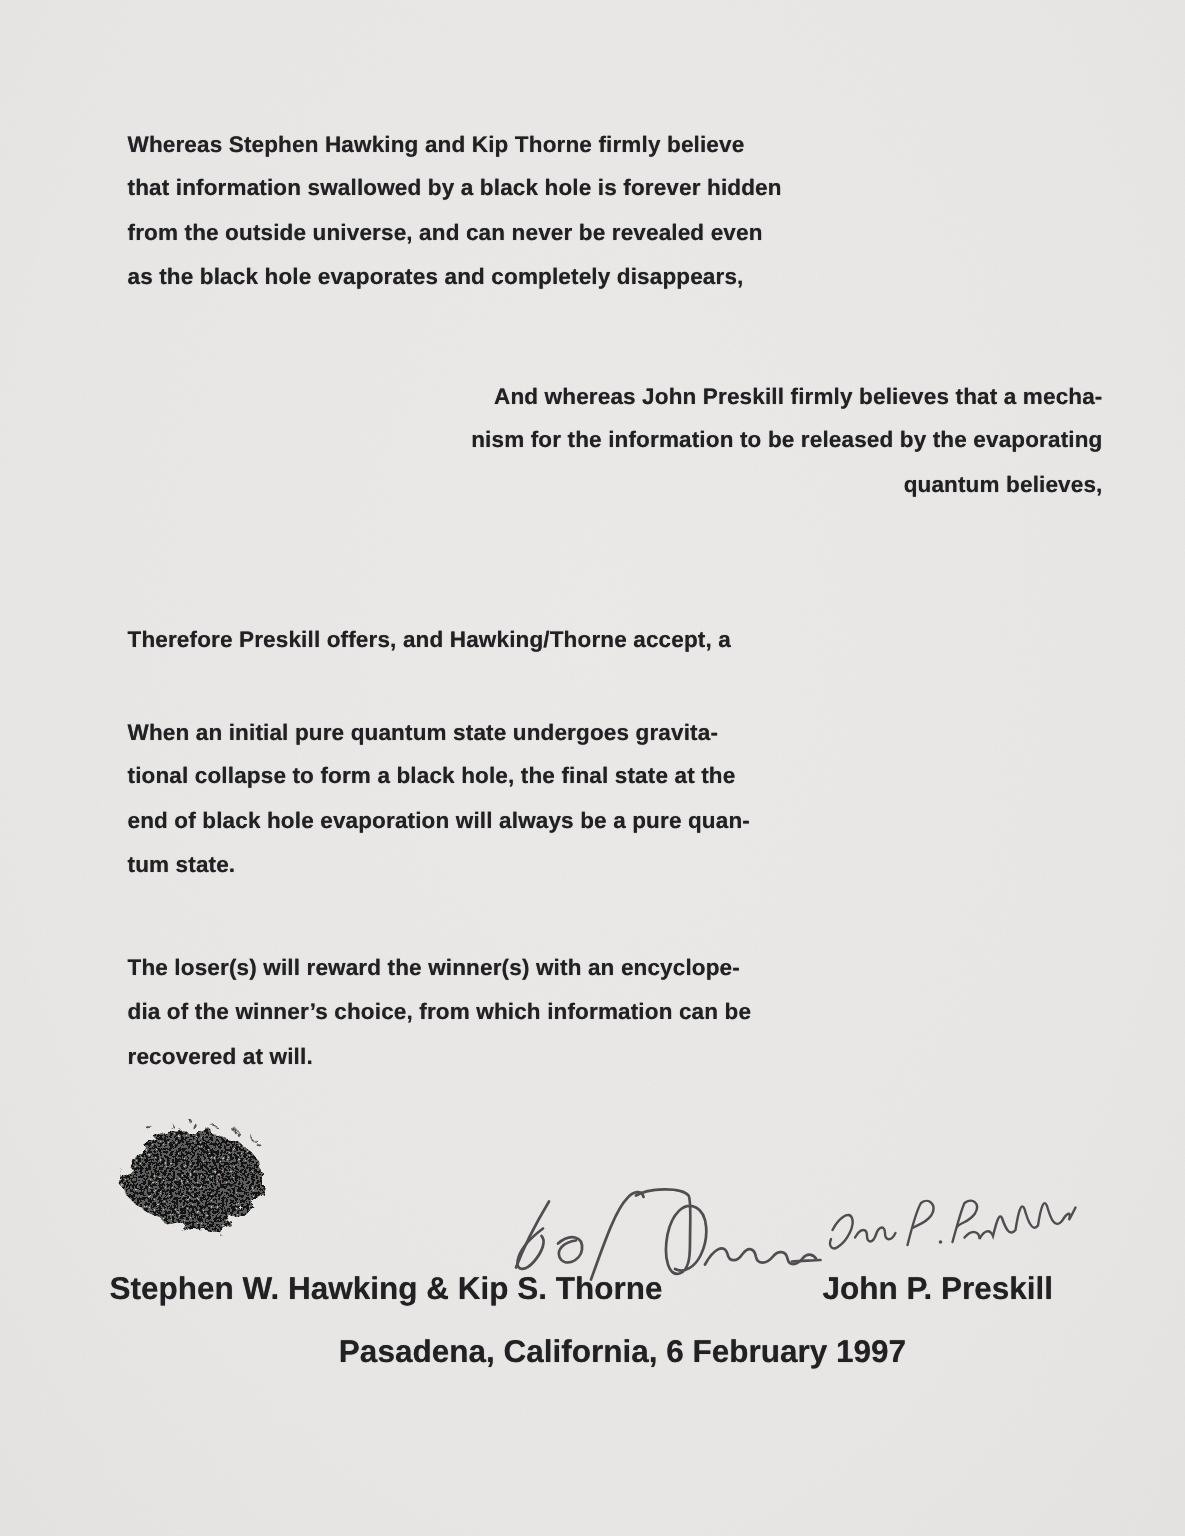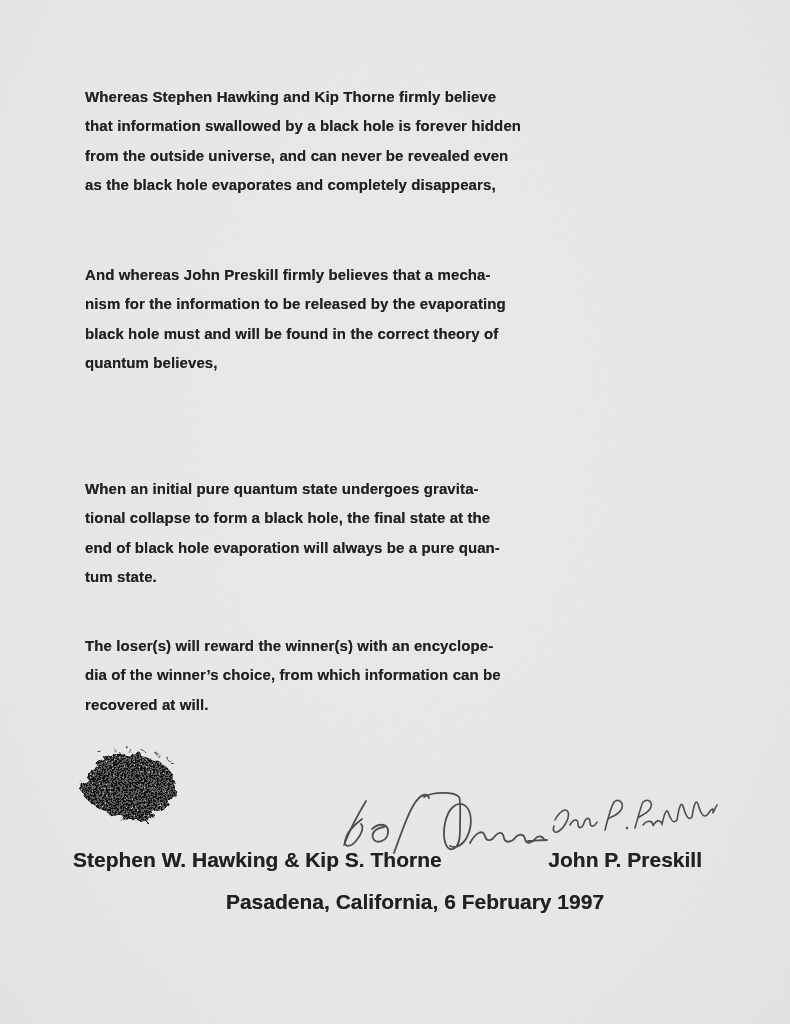--- a/index.html
+++ b/index.html
@@ -12,21 +12,21 @@
     position:absolute;inset:0;
     background:radial-gradient(ellipse at 50% 40%, #ebeae9 0%, #e8e7e6 70%, #e4e3e2 100%);
   }
   .grain{position:absolute;inset:0;opacity:.05;pointer-events:none;}
   .para{position:absolute;left:85px;width:650px;}
   .ln{
     font-weight:700;font-size:15px;line-height:29.4px;
     color:#1d1d20;white-space:nowrap;letter-spacing:.1px;
     text-shadow:0 0 .5px rgba(20,20,22,.65);
   }
-  .p0{top:82px;} .p1{top:260px;} .p2{top:412px;} .p3{top:474px;} .p4{top:631px;}
+  .p0{top:82px;} .p1{top:250px;text-align:right;} .p2{top:412px;} .p3{top:474px;} .p4{top:631px;}
   .names-row{
     position:absolute;left:73px;top:845px;width:629px;
     display:flex;justify-content:space-between;
     font-weight:700;font-size:21px;line-height:29.4px;color:#1d1d20;
     text-shadow:0 0 .5px rgba(20,20,22,.65);white-space:nowrap;
   }
   .dateline{
     position:absolute;left:0;top:887px;width:790px;text-align:center;
     font-weight:700;font-size:21px;line-height:29.4px;color:#1d1d20;
     text-shadow:0 0 .5px rgba(20,20,22,.65);
@@ -46,25 +46,25 @@
   <section class="para p0">
     <div class="ln">Whereas Stephen Hawking and Kip Thorne firmly believe</div>
     <div class="ln">that information swallowed by a black hole is forever hidden</div>
     <div class="ln">from the outside universe, and can never be revealed even</div>
     <div class="ln">as the black hole evaporates and completely disappears,</div>
   </section>
 
   <section class="para p1">
     <div class="ln">And whereas John Preskill firmly believes that a mecha-</div>
     <div class="ln">nism for the information to be released by the evaporating</div>
-    <div class="ln">black hole must and will be found in the correct theory of</div>
     <div class="ln">quantum believes,</div>
   </section>
 
   <section class="para p2">
+    <div class="ln">Therefore Preskill offers, and Hawking/Thorne accept, a</div>
   </section>
 
   <section class="para p3">
     <div class="ln">When an initial pure quantum state undergoes gravita-</div>
     <div class="ln">tional collapse to form a black hole, the final state at the</div>
     <div class="ln">end of black hole evaporation will always be a pure quan-</div>
     <div class="ln">tum state.</div>
   </section>
 
   <section class="para p4">

